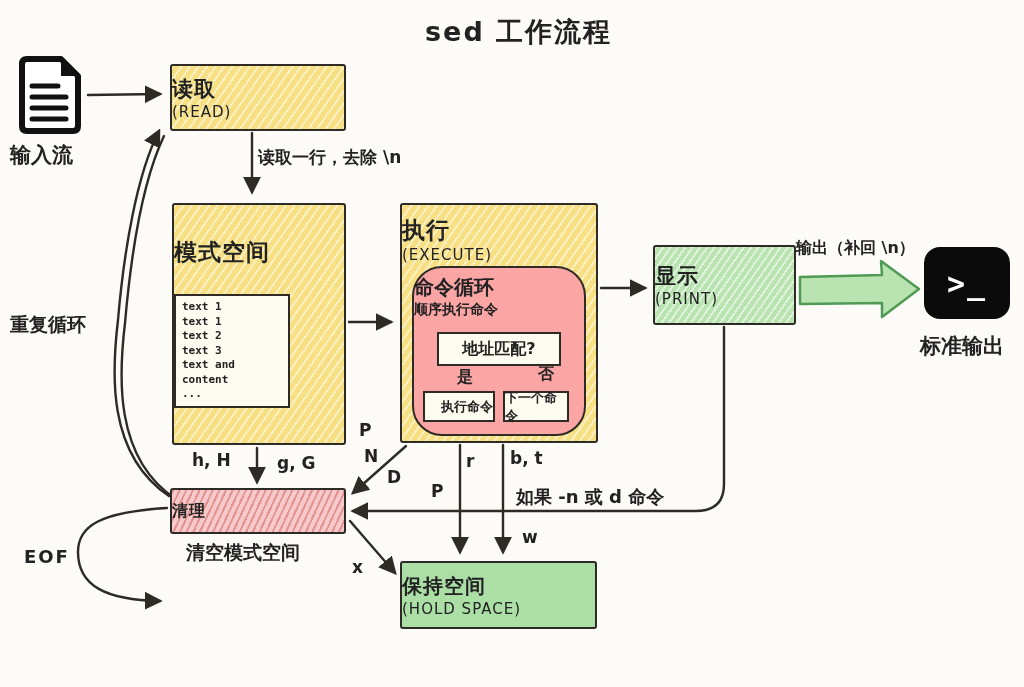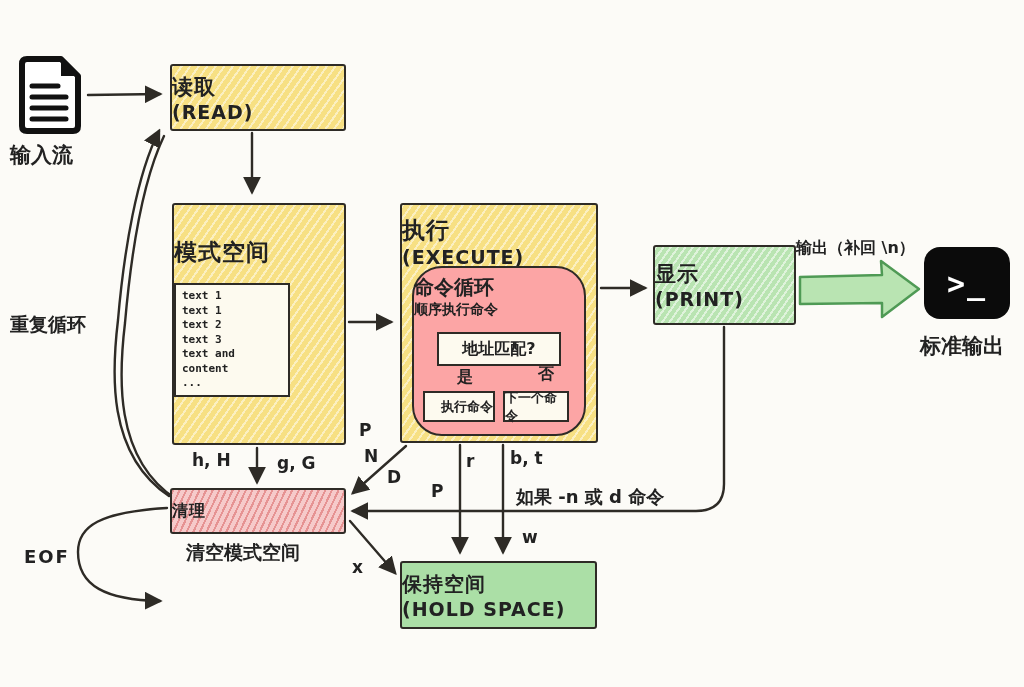--- a/index.html
+++ b/index.html
@@ -21,21 +21,21 @@
     background-image:repeating-linear-gradient(125deg, rgba(255,255,255,.55) 0 2px, transparent 2px 6px);
   }
   .hatch-pink {
     background-color:#f6caca;
     background-image:repeating-linear-gradient(115deg, rgba(210,80,80,.45) 0 2px, transparent 2px 6px);
   }
   .solid-red { background:#ee7e7e; }
   .solid-green { background:#abdfa6; }
   .solid-yellow { background:#fca5a5; border-radius:30px !important; }
   .t-big   { font-size:21px; font-weight:700; letter-spacing:1px; }
-  .t-sub   { font-size:19px; font-weight:700; letter-spacing:1px; }
+  .t-sub   { font-size:15px; font-weight:400; letter-spacing:1px; }
   .label   { position:absolute; z-index:3; font-weight:700; white-space:nowrap; }
   .cmdlabel{ font-size:17px; font-style:normal; }
   .buffer {
     background:#fdfaef; border:2px solid #2e2b26; text-align:left;
     font-family:"DejaVu Sans Mono", monospace; font-size:11px; line-height:14.5px;
     font-weight:700; padding:4px 6px; width:116px;
   }
   .whitebox {
     background:#fdfaef; border:2px solid #2e2b26; display:flex;
     align-items:center; justify-content:center; font-weight:700; z-index:3; position:absolute;
@@ -72,42 +72,44 @@
       <path d="M 503 445 L 503 552" marker-end="url(#ah)"></path>
       <path d="M 724 327 L 724 484 Q 724 511 696 511 L 353 511" marker-end="url(#ah)"></path>
       <path d="M 350 521 L 395 573" marker-end="url(#ah)"></path>
       <path d="M 167 508 C 100 512 78 526 78 552 C 78 586 106 600 160 601" marker-end="url(#ah)"></path>
       <path d="M 169 496 C 106 454 112 370 118 320 C 124 250 137 174 159 131" marker-end="url(#ah)"></path>
       <path d="M 176 499 C 113 458 119 373 125 323 C 131 254 143 180 164 136"></path>
     </g>
     <path d="M 800 277 L 882 275 L 881 261 L 919 289 L 882 317 L 882 303 L 800 304 Z" fill="#b9e4b2" stroke="#4f9a55" stroke-width="2.5" stroke-linejoin="round"></path>
   </svg>
 
+  <div class="label" style="left:425px; top:14px; font-size:27px; letter-spacing:2px;">sed 工作流程</div>
 
   <svg class="doc-icon" style="left:14px; top:56px;" width="70" height="78" viewBox="0 0 70 78">
     <path d="M8 8 Q8 3 13 3 L47 3 L64 20 L64 70 Q64 75 59 75 L13 75 Q8 75 8 70 Z" fill="#fff" stroke="#111" stroke-width="6" stroke-linejoin="round"></path>
     <path d="M47 3 L47 20 L64 20 Z" fill="#111"></path>
     <g stroke="#111" stroke-width="5" stroke-linecap="round">
       <line x1="18" y1="30" x2="44" y2="30"></line>
       <line x1="18" y1="41" x2="52" y2="41"></line>
       <line x1="18" y1="52" x2="52" y2="52"></line>
       <line x1="18" y1="63" x2="52" y2="63"></line>
     </g>
   </svg>
   <div class="label" style="left:10px; top:141px; font-size:21px;">输入流</div>
 
   <div class="node hatch-yellow" style="left:170px; top:64px; width:176px; height:67px;">
     <div class="t-big">读取</div>
     <div class="t-sub">(READ)</div>
   </div>
 
+  <div class="label" style="left:258px; top:146px; font-size:17px;">读取一行，去除 \n</div>
 
   <div class="node hatch-yellow" style="left:172px; top:203px; width:174px; height:242px; justify-content:flex-start;">
     <div class="t-big" style="margin-top:32px; font-size:23px;">模式空间</div>
-    <div class="buffer" style="margin-top:15px;">
+    <div class="buffer" style="margin-top:26px;">
       <div>text 1</div>
       <div>text 1</div>
       <div>text 2</div>
       <div>text 3</div>
       <div>text and content</div>
       <div>...</div>
     </div>
   </div>
 
   <div class="node hatch-yellow" style="left:400px; top:203px; width:198px; height:240px; justify-content:flex-start;">

